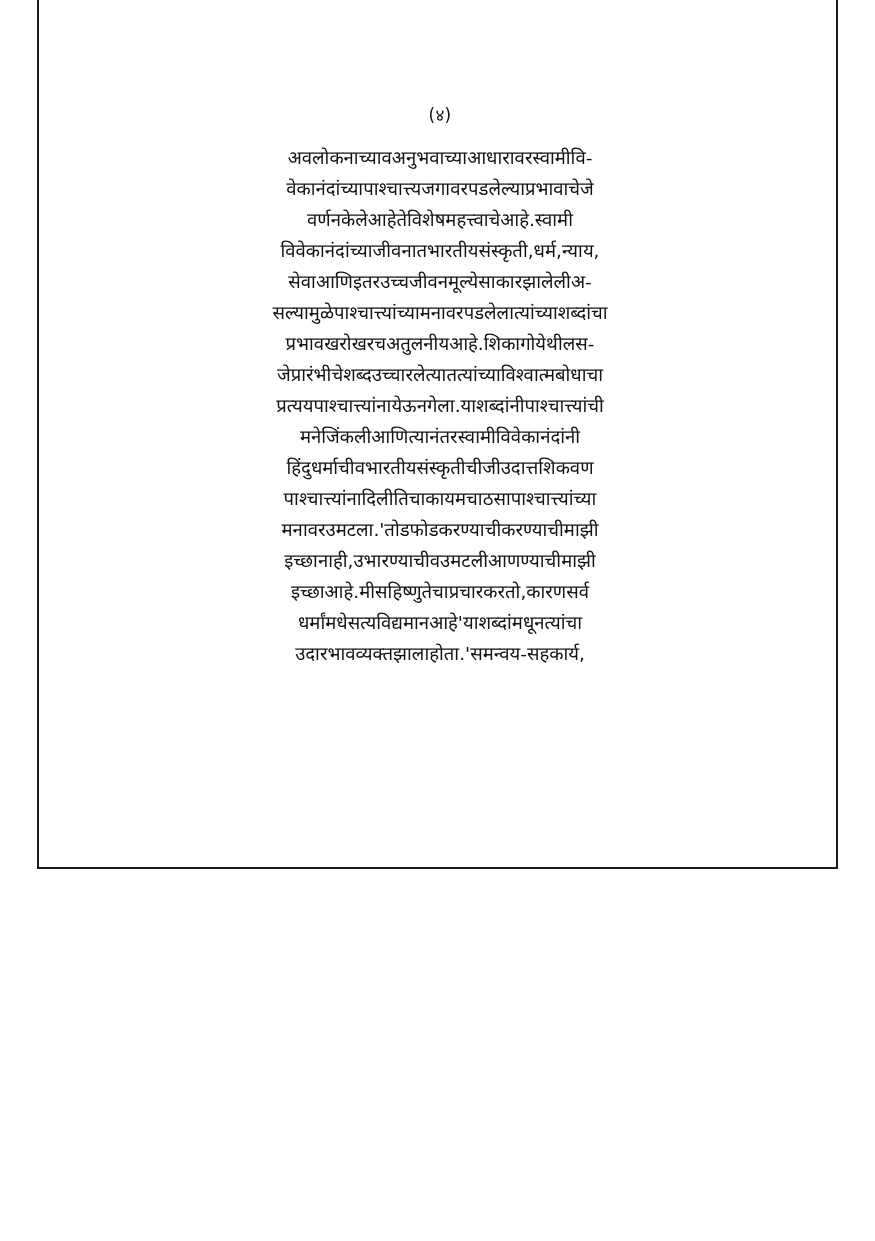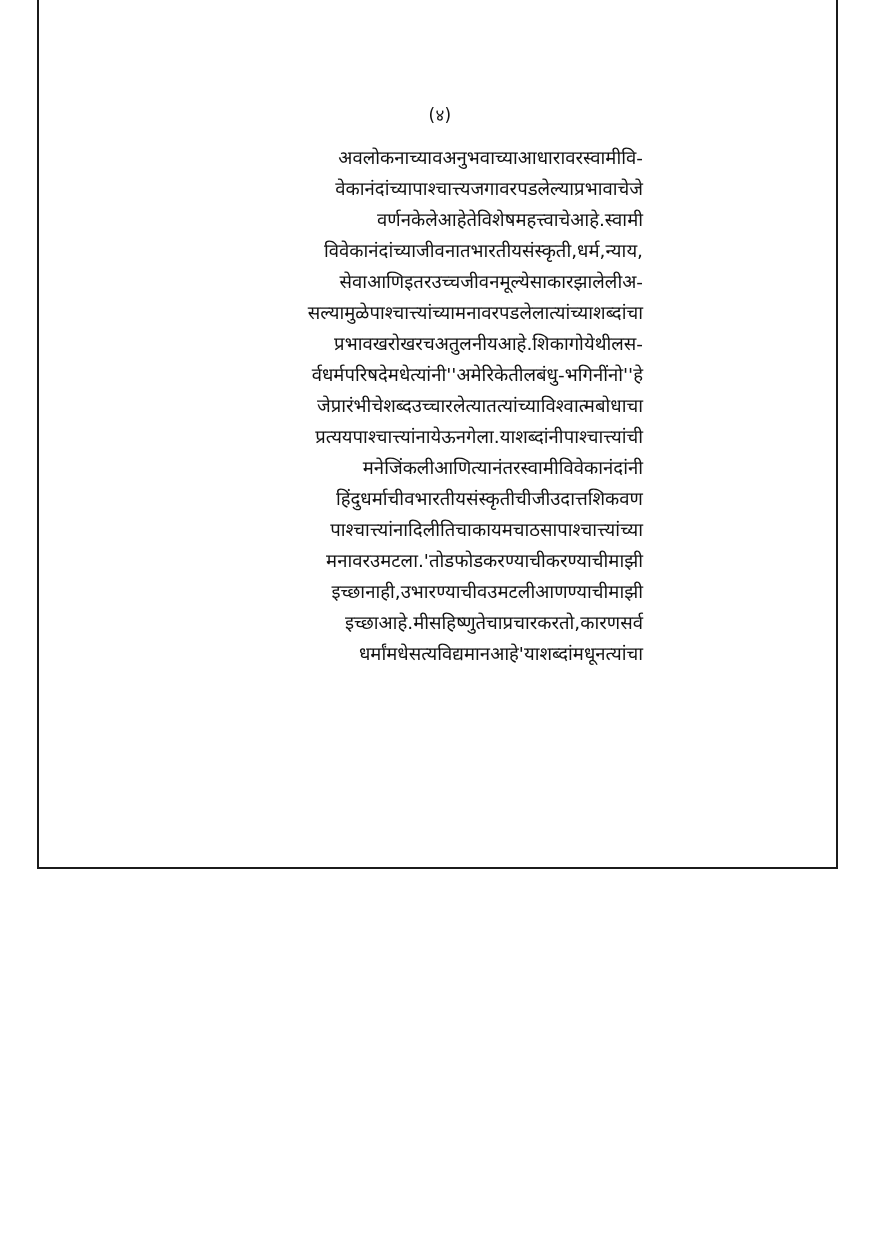--- a/index.html
+++ b/index.html
@@ -43,21 +43,21 @@
     margin-bottom: 16px;
     letter-spacing: 0.3px;
   }
 
   .doc-line {
     font-size: 18.5px;
     line-height: 31px;
     color: #111111;
     white-space: nowrap;
     display: flex;
-    justify-content: flex-end;
+    justify-content: center;
     width: 100%;
   }
   .doc-line > span {
     display: inline-block;
   }
 </style>
 </head>
 <body>
 
 <div id="page-sheet">
@@ -122,27 +122,20 @@
         <div class="doc-line">
           <span>प्रभाव</span>
           <span>खरोखरच</span>
           <span>अतुलनीय</span>
           <span>आहे.</span>
           <span>शिकागो</span>
           <span>येथील</span>
           <span>स-</span>
         </div>
         <div class="doc-line">
-          <span>र्वधर्मपरिषदेमधे</span>
-          <span>त्यांनी</span>
-          <span>''अमेरिकेतील</span>
-          <span>बंधु-भगिनींनो''</span>
-          <span>हे</span>
-        </div>
-        <div class="doc-line">
           <span>जे</span>
           <span>प्रारंभीचे</span>
           <span>शब्द</span>
           <span>उच्चारले</span>
           <span>त्यात</span>
           <span>त्यांच्या</span>
           <span>विश्वात्मबोधाचा</span>
         </div>
         <div class="doc-line">
           <span>प्रत्यय</span>
@@ -207,17 +200,25 @@
         </div>
         <div class="doc-line">
           <span>धर्मांमधे</span>
           <span>सत्य</span>
           <span>विद्यमान</span>
           <span>आहे'</span>
           <span>या</span>
           <span>शब्दांमधून</span>
           <span>त्यांचा</span>
         </div>
+        <div class="doc-line">
+          <span>उदार</span>
+          <span>भाव</span>
+          <span>व्यक्त</span>
+          <span>झाला</span>
+          <span>होता.</span>
+          <span>'समन्वय-सहकार्य,</span>
+        </div>
       </div>
 
   </div>
 
 </div>
 
 </body></html>

